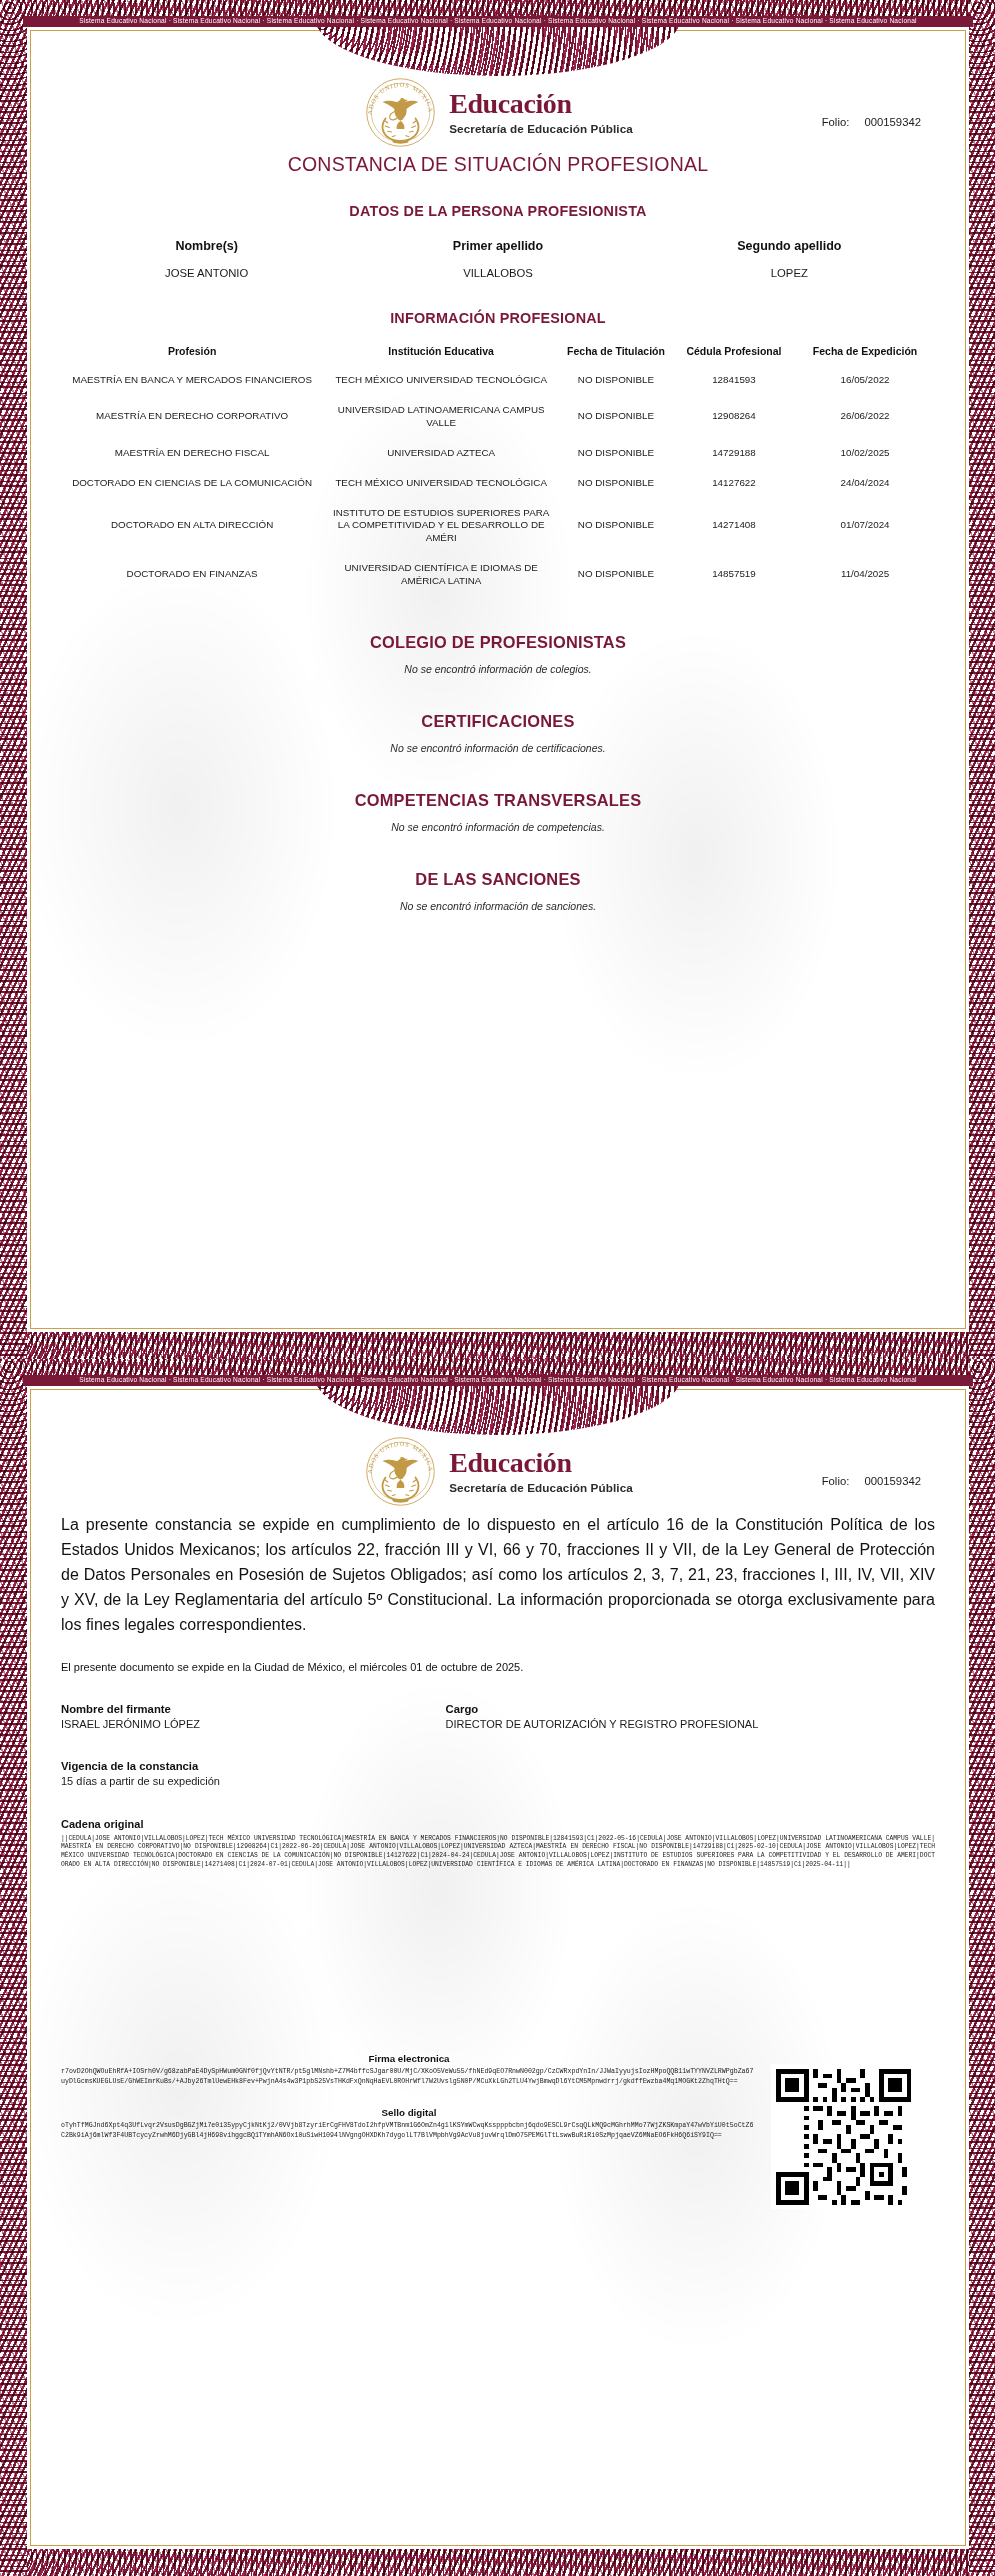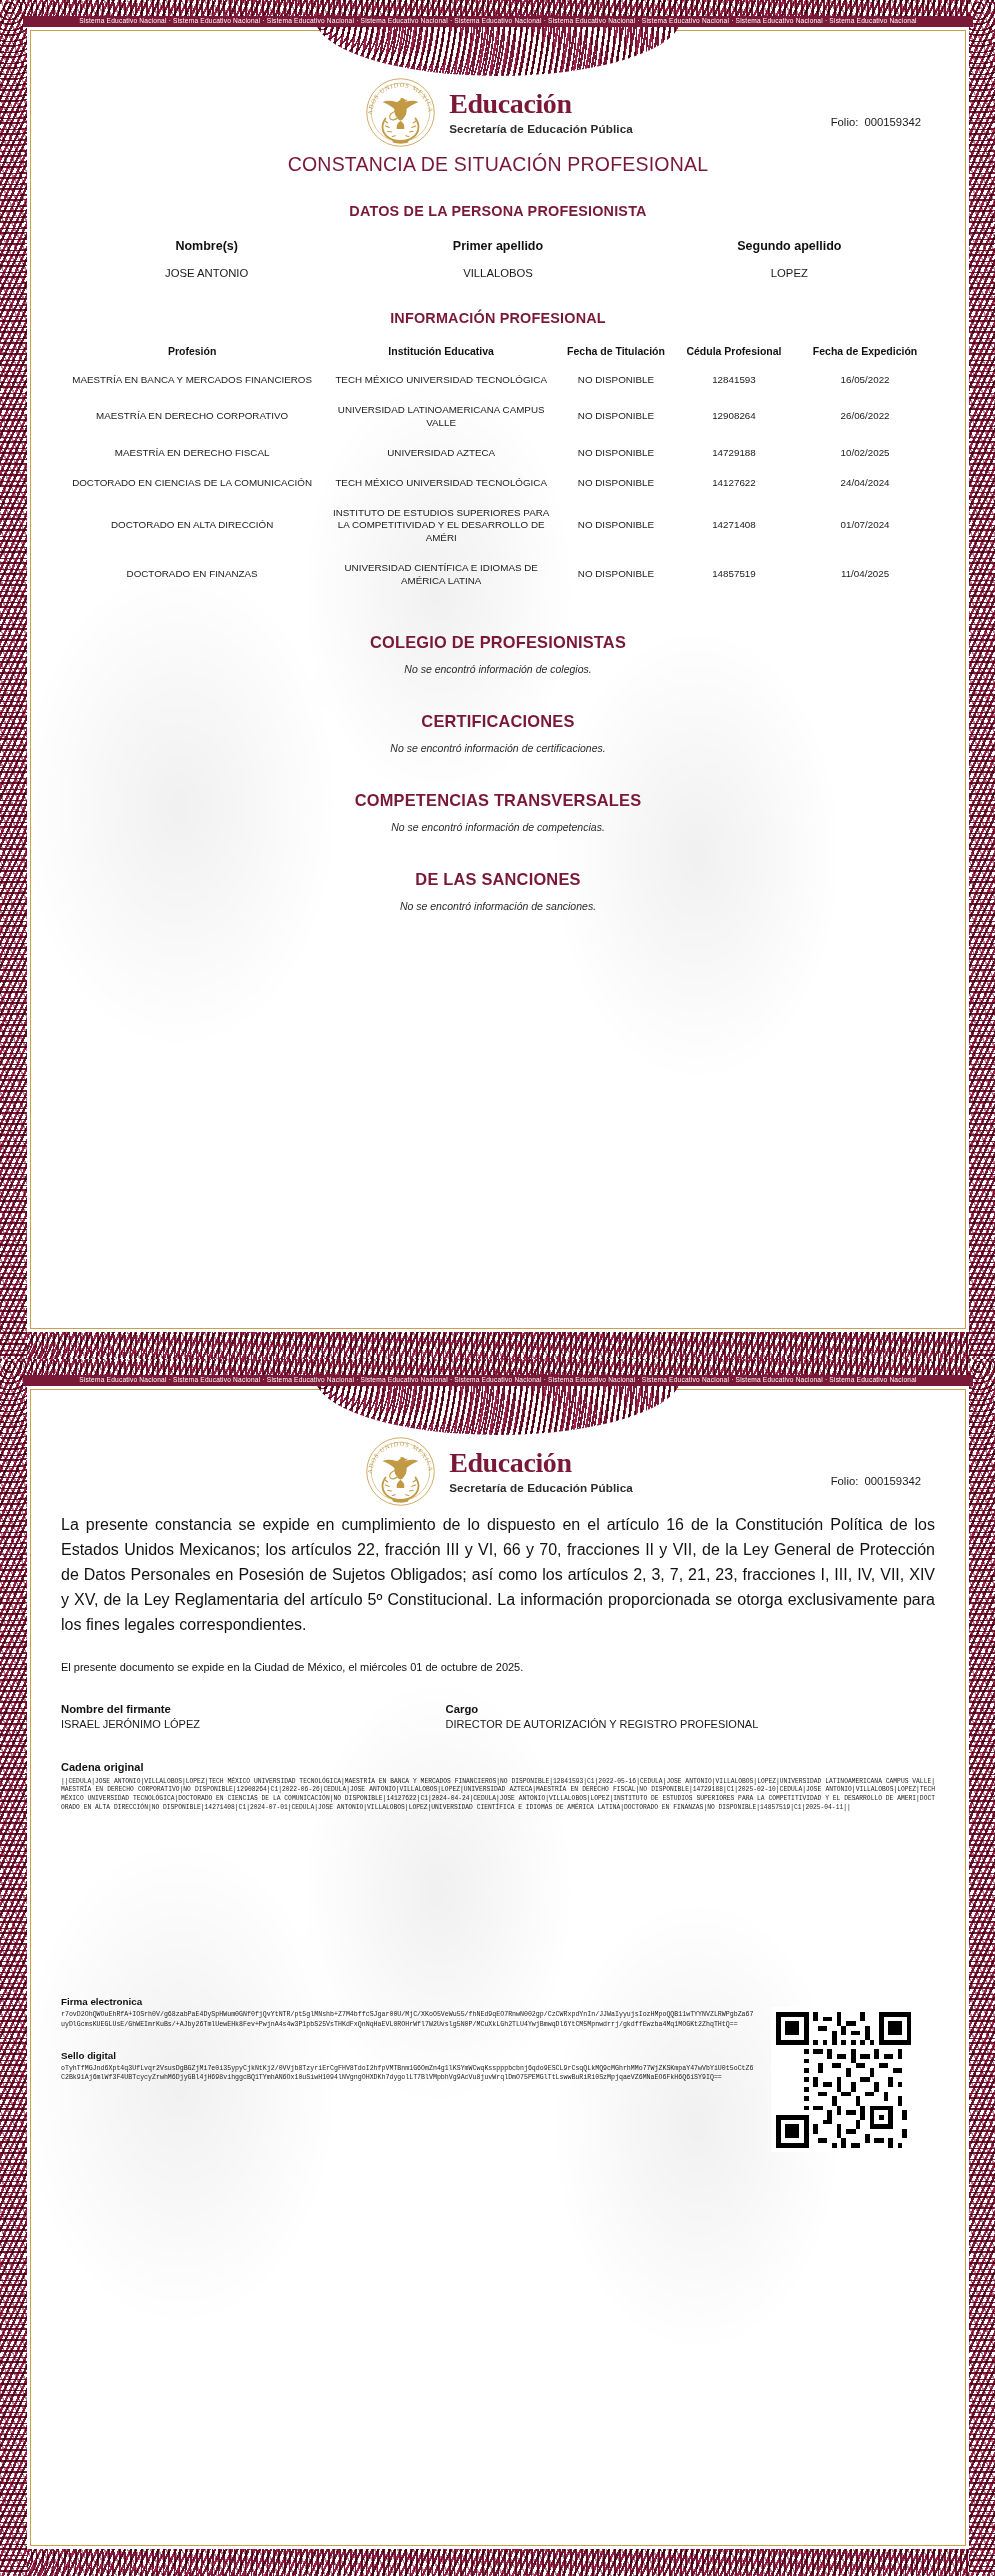--- a/index.html
+++ b/index.html
@@ -152,21 +152,21 @@
     letter-spacing:0.1px;
   }
   .folio {
     position:absolute;
     right:14px;
     top:116px;
     font-size:11.3px;
     color:#1b1b1b;
     white-space:nowrap;
   }
-  .folio .folio-label { margin-right:3px; }
+  .folio .folio-label { margin-right:12px; }
 
   
   h1.doc-title {
     margin:22px 0 0;
     text-align:center;
     color:#7a1838;
     font-size:19.5px;
     font-weight:400;
     letter-spacing:0.2px;
   }
@@ -291,20 +291,21 @@
     grid-template-columns: 1fr 164px;
     gap:14px;
     align-items:start;
   }
   .crypto-col { min-width:0; }
   .crypto-title {
     font-size:9.8px;
     font-weight:700;
     color:#111;
     margin-bottom:3.1px;
+    text-align:center;
   }
   .hash-block {
     font-family:"Liberation Mono", monospace;
     font-size:6.6px;
     line-height:1.45;
     color:#1a1a1a;
     word-break:break-all;
   }
   .sello-wrap { margin-top:20.3px; }
 
@@ -528,20 +529,24 @@
       <div>
         <div class="fld-label">Nombre del firmante</div>
         <div class="fld-value">ISRAEL JERÓNIMO LÓPEZ</div>
       </div>
       <div>
         <div class="fld-label">Cargo</div>
         <div class="fld-value">DIRECTOR DE AUTORIZACIÓN Y REGISTRO PROFESIONAL</div>
       </div>
     </div>
 
+    <div class="vigencia">
+      <div class="fld-label">Vigencia de la constancia</div>
+      <div class="fld-value">15 días a partir de su expedición</div>
+    </div>
 
     <div class="cadena-wrap">
       <div class="cadena-title">Cadena original</div>
       <div class="mono-block">||CEDULA|JOSE ANTONIO|VILLALOBOS|LOPEZ|TECH MÉXICO UNIVERSIDAD TECNOLÓGICA|MAESTRÍA EN BANCA Y MERCADOS FINANCIEROS|NO DISPONIBLE|12841593|C1|2022-05-16|CEDULA|JOSE ANTONIO|VILLALOBOS|LOPEZ|UNIVERSIDAD LATINOAMERICANA CAMPUS VALLE|MAESTRÍA EN DERECHO CORPORATIVO|NO DISPONIBLE|12908264|C1|2022-06-26|CEDULA|JOSE ANTONIO|VILLALOBOS|LOPEZ|UNIVERSIDAD AZTECA|MAESTRÍA EN DERECHO FISCAL|NO DISPONIBLE|14729188|C1|2025-02-10|CEDULA|JOSE ANTONIO|VILLALOBOS|LOPEZ|TECH MÉXICO UNIVERSIDAD TECNOLÓGICA|DOCTORADO EN CIENCIAS DE LA COMUNICACIÓN|NO DISPONIBLE|14127622|C1|2024-04-24|CEDULA|JOSE ANTONIO|VILLALOBOS|LOPEZ|INSTITUTO DE ESTUDIOS SUPERIORES PARA LA COMPETITIVIDAD Y EL DESARROLLO DE AMERI|DOCTORADO EN ALTA DIRECCIÓN|NO DISPONIBLE|14271408|C1|2024-07-01|CEDULA|JOSE ANTONIO|VILLALOBOS|LOPEZ|UNIVERSIDAD CIENTÍFICA E IDIOMAS DE AMÉRICA LATINA|DOCTORADO EN FINANZAS|NO DISPONIBLE|14857519|C1|2025-04-11||</div>
     </div>
 
     <div class="crypto-area">
       <div class="crypto-col">
         <div>
           <div class="crypto-title">Firma electronica</div>

